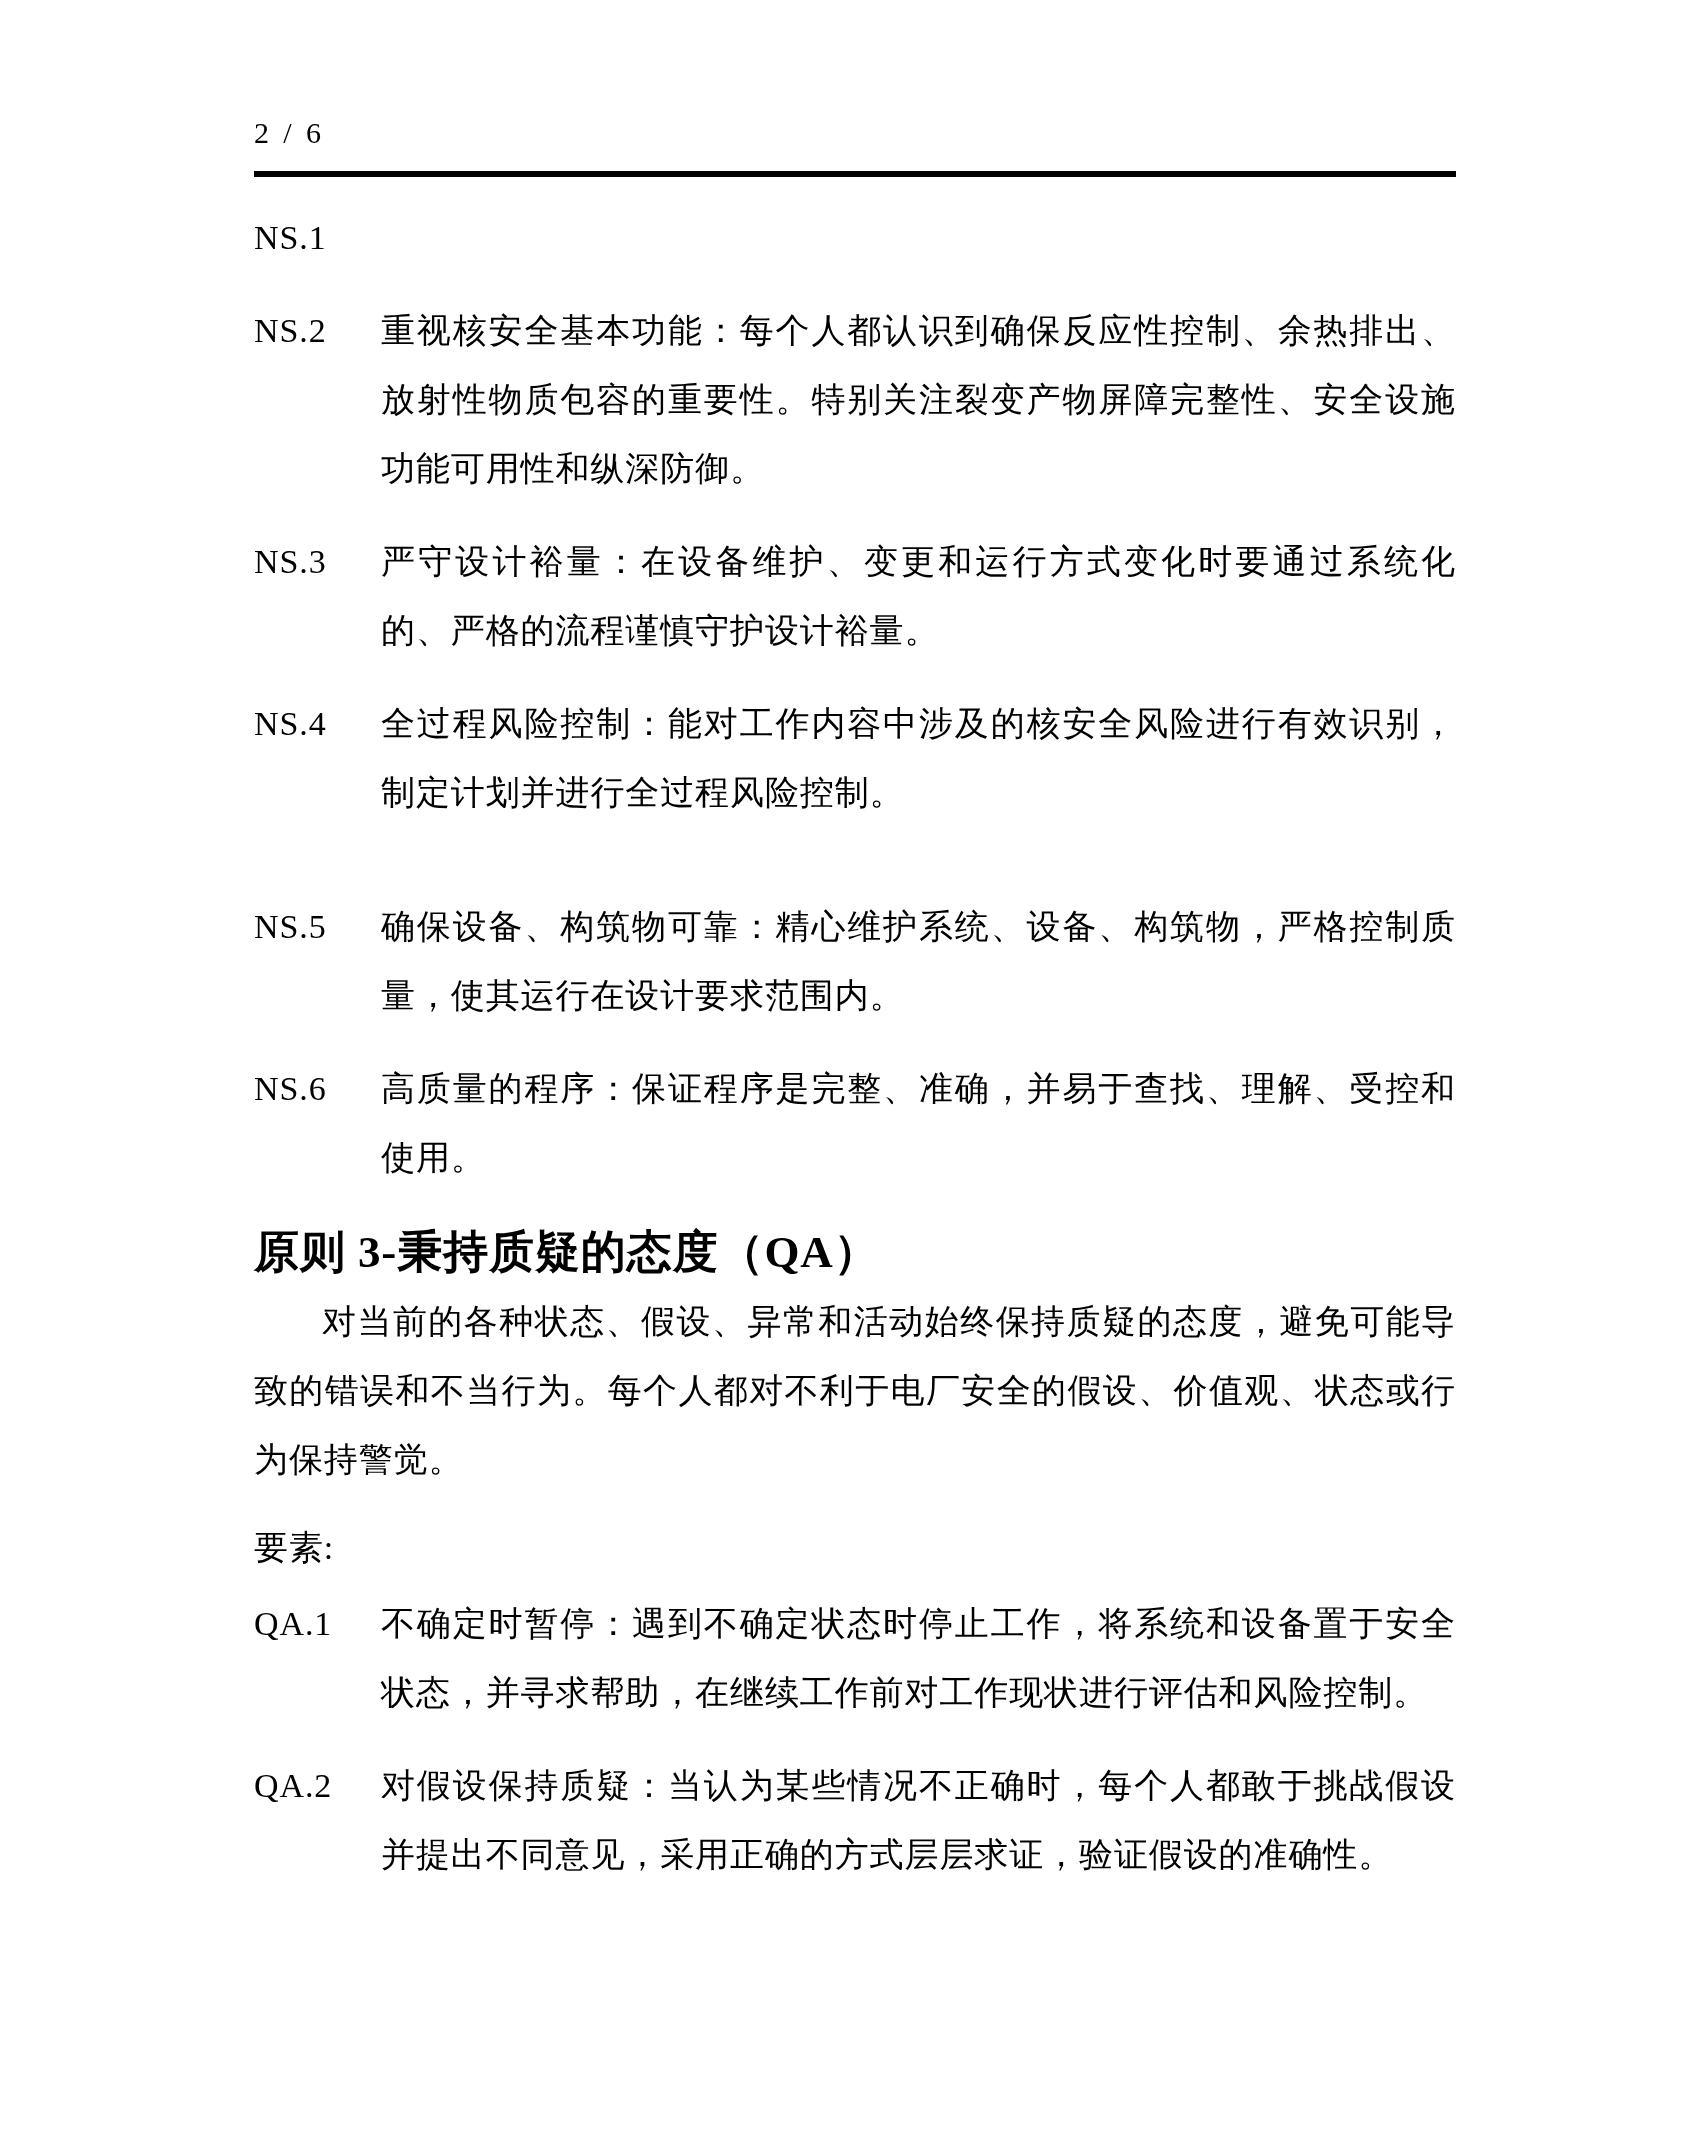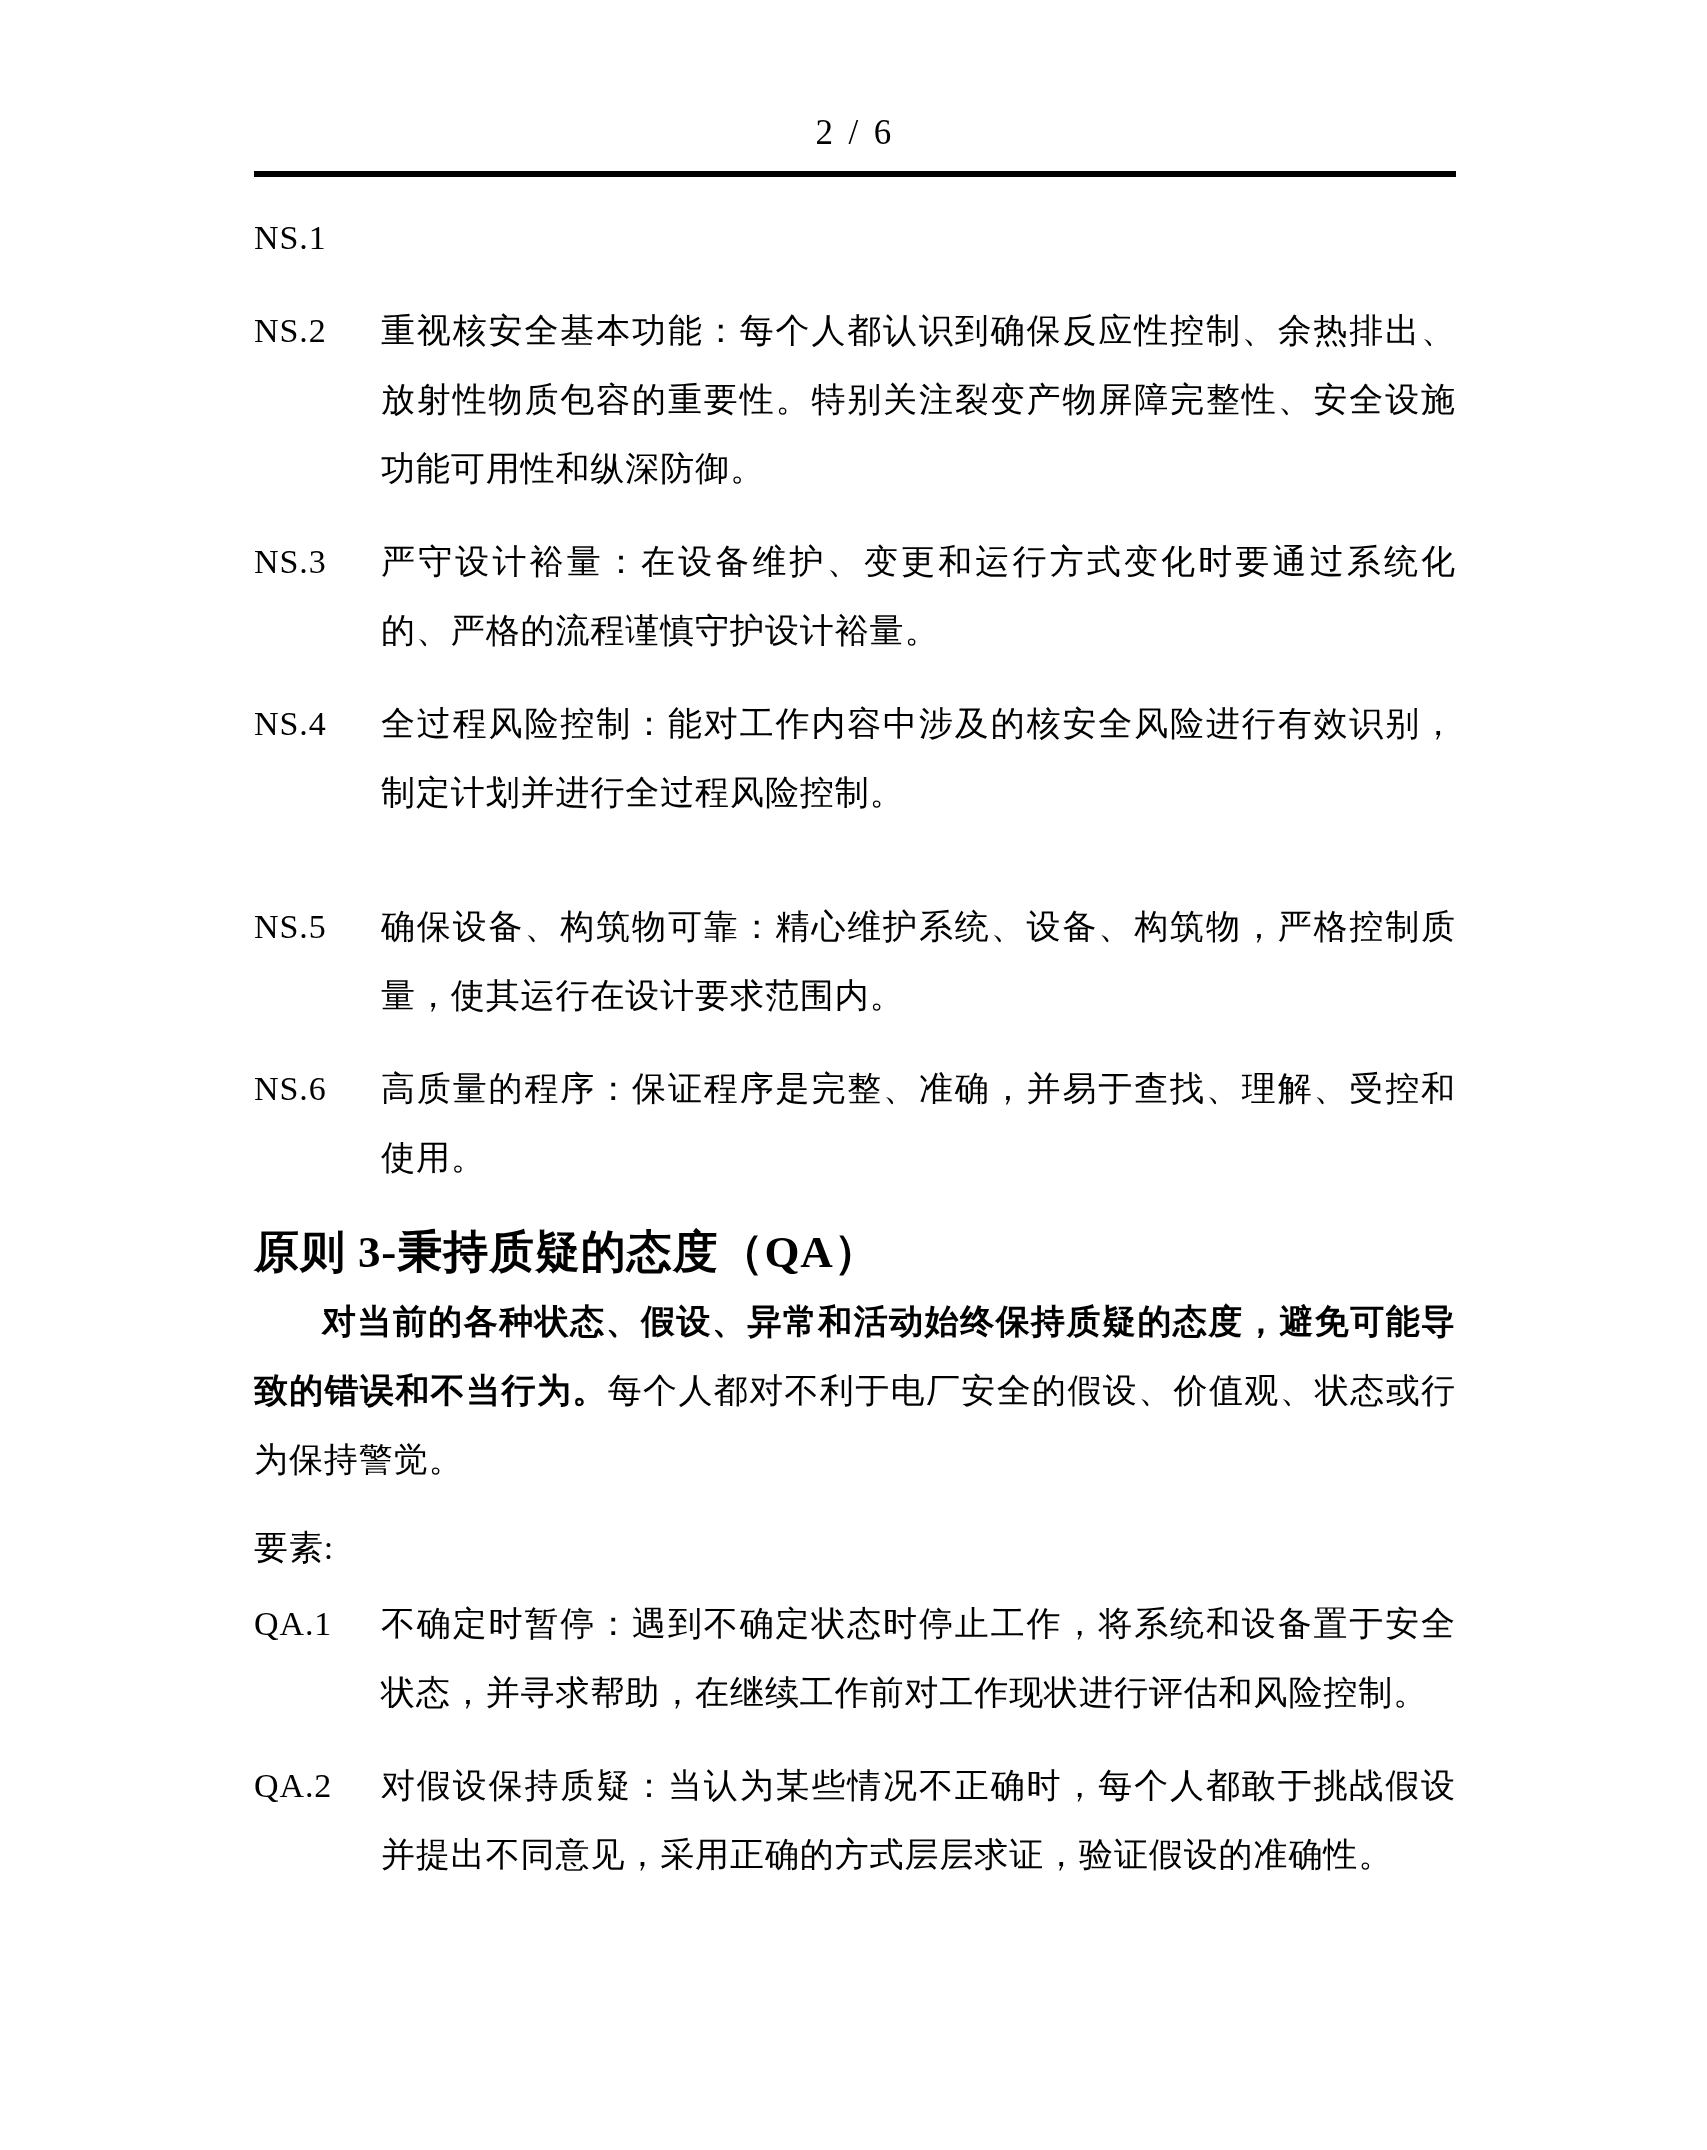--- a/index.html
+++ b/index.html
@@ -16,22 +16,22 @@
   }
   .page {
     position: relative;
     width: 1707px;
     height: 2414px;
     box-sizing: border-box;
     background: #ffffff;
   }
   .header {
     padding: 107px 251px 0 254px;
-    text-align: center;
-    font-size: 35px;
+    text-align: left;
+    font-size: 30px;
     line-height: 51px;
     letter-spacing: 3.4px;
     white-space: nowrap;
   }
   .rule {
     margin: 13px 251px 0 254px;
     height: 5.6px;
     background: #000000;
   }
   .content {
@@ -62,21 +62,21 @@
     font-weight: bold;
     line-height: 69px;
   }
   .lead-paragraph {
     margin: 0;
     text-indent: 2em;
     text-align: justify;
     text-justify: inter-character;
     text-align-last: left;
   }
-  .lead-bold { font-weight: bold; margin-top: 40px; }
+  .lead-bold { font-weight: normal; margin-top: 40px; }
   .elements-label {
     margin-top: 19.4px;
   }
 </style>
 </head>
 <body>
 
 <div class="page">
 
   <div class="header">

